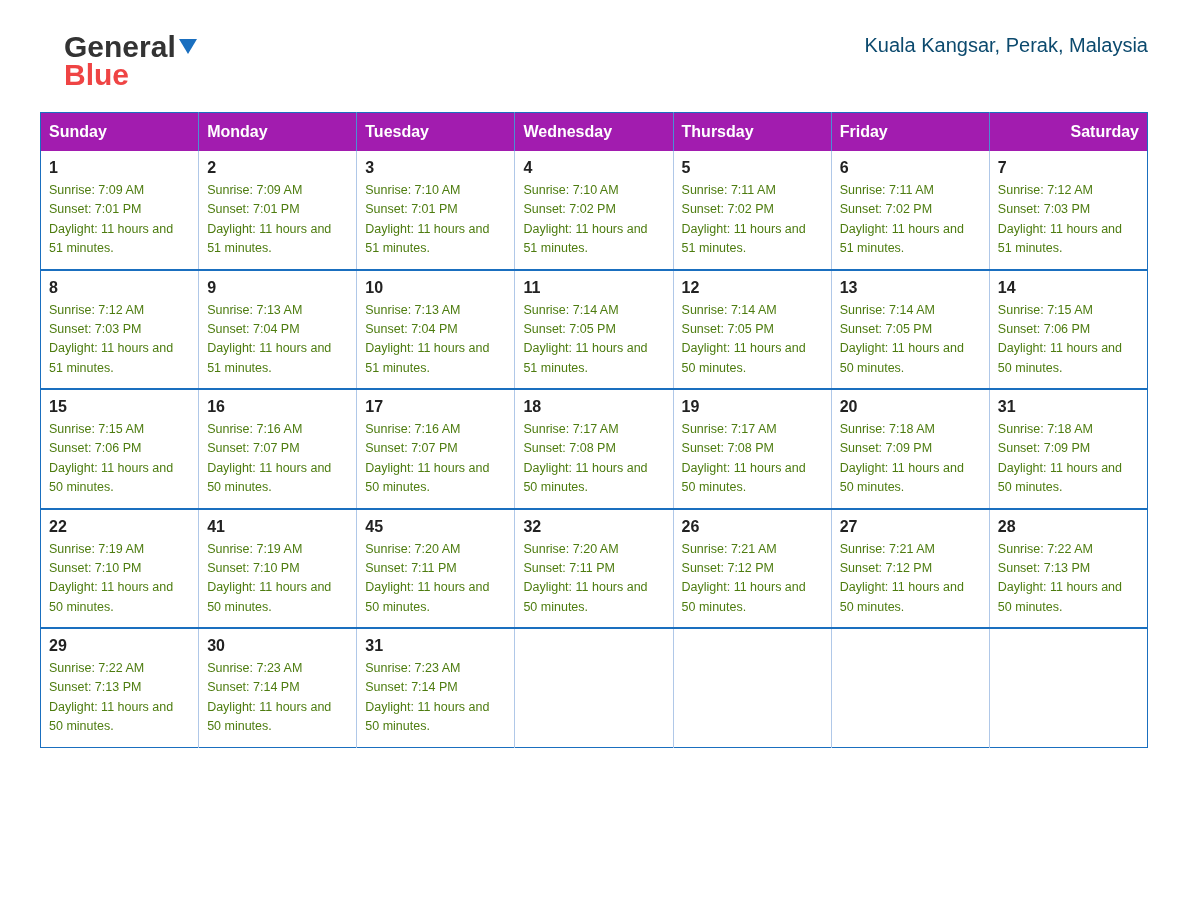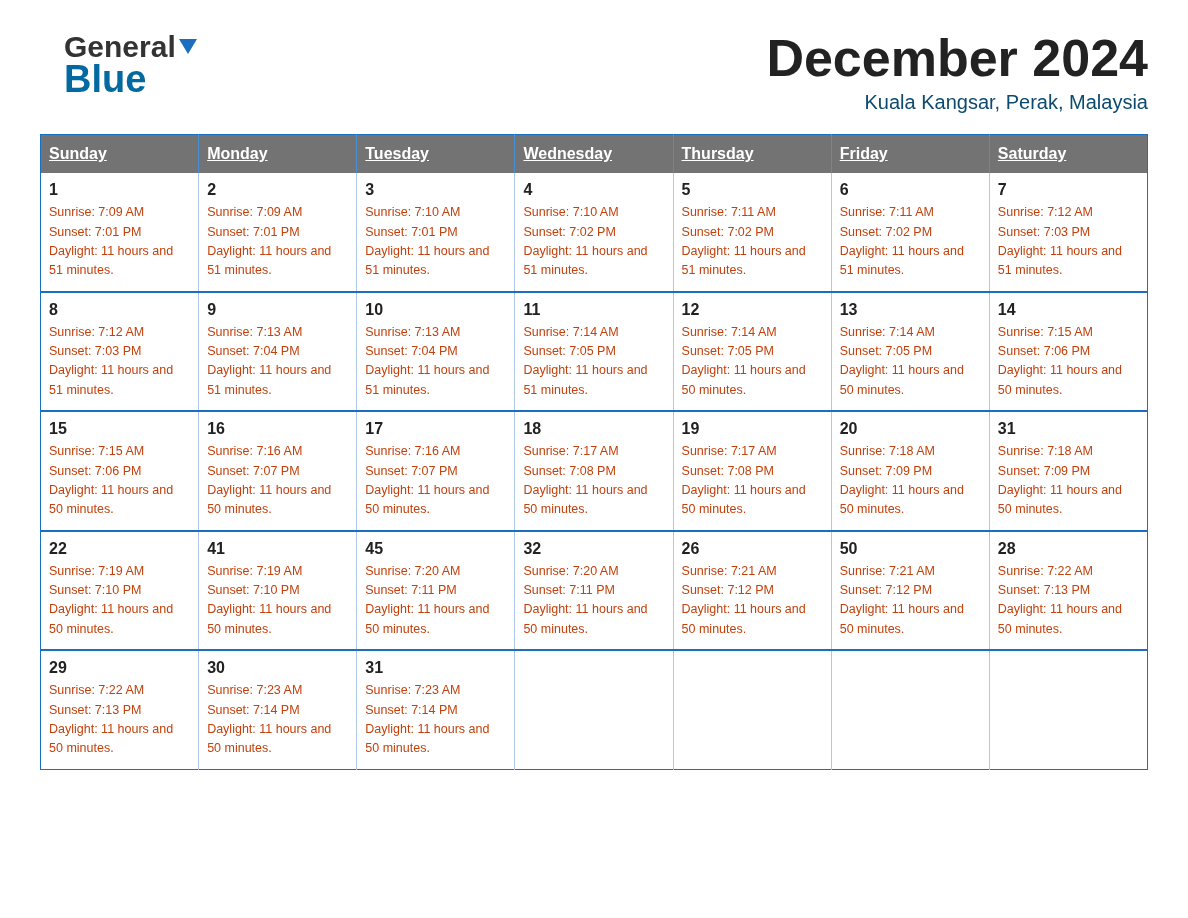--- a/index.html
+++ b/index.html
@@ -35,31 +35,31 @@
       font-size: 20px;
       color: #0c4a6e;
       margin-top: 4px;
     }
     .calendar {
       width: 100%;
       border-collapse: collapse;
       border: 1.5px solid #1a6fbf;
     }
     .calendar th {
-      background-color: #737373;
+      background-color: #a21caf;
       color: #fff;
       padding: 10px 8px;
       font-size: 16px;
       font-weight: bold;
       text-align: left;
       border-right: 1px solid #4a8fd4;
-      text-decoration: underline;
     }
     .calendar th:last-child {
       border-right: none;
+      text-align: right;
     }
     .calendar td {
       vertical-align: top;
       padding: 8px 8px 10px 8px;
       border-right: 1px solid #b0c8e8;
       border-bottom: 2px solid #1a6fbf;
       font-size: 13px;
       color: #333;
       width: 14.28%;
       min-height: 90px;
@@ -73,40 +73,39 @@
     }
     .day-number {
       font-size: 16px;
       font-weight: bold;
       color: #222;
       display: block;
       margin-bottom: 4px;
     }
     .day-info {
       font-size: 12.5px;
-      color: #c2410c;
+      color: #4d7c0f;
       line-height: 1.55;
     }
     .empty-cell {
       background: #fff;
     }
   </style>
 </head>
 <body>
 
 <div class="header">
   <div class="logo">
     <div style="display:flex; align-items:center;">
       <span style="font-size:30px; font-weight:bold; color:#333;">General</span>
       <span style="display:inline-block; width:0; height:0; border-left:9px solid transparent; border-right:9px solid transparent; border-top:15px solid #1a6fbf; margin-left:3px; margin-bottom:2px;"></span>
     </div>
-    <span style="font-size:38px; font-weight:bold; color:#0369a1; margin-top:-6px;">Blue</span>
+    <span style="font-size:30px; font-weight:bold; color:#ef4444; margin-top:-6px;">Blue</span>
   </div>
   <div class="title-section">
-    <div class="main-title">December 2024</div>
     <div class="subtitle">Kuala Kangsar, Perak, Malaysia</div>
   </div>
 </div>
 
 <table class="calendar">
   <thead>
     <tr>
     <th>Sunday</th>
         <th>Monday</th>
         <th>Tuesday</th>
@@ -326,21 +325,21 @@
       </td>
         <td>
         <span class="day-number">26</span>
         <div class="day-info">
           Sunrise: 7:21 AM<br>
           Sunset: 7:12 PM<br>
           Daylight: 11 hours and 50 minutes.
         </div>
       </td>
         <td>
-        <span class="day-number">50</span>
+        <span class="day-number">27</span>
         <div class="day-info">
           Sunrise: 7:21 AM<br>
           Sunset: 7:12 PM<br>
           Daylight: 11 hours and 50 minutes.
         </div>
       </td>
         <td>
         <span class="day-number">28</span>
         <div class="day-info">
           Sunrise: 7:22 AM<br>

